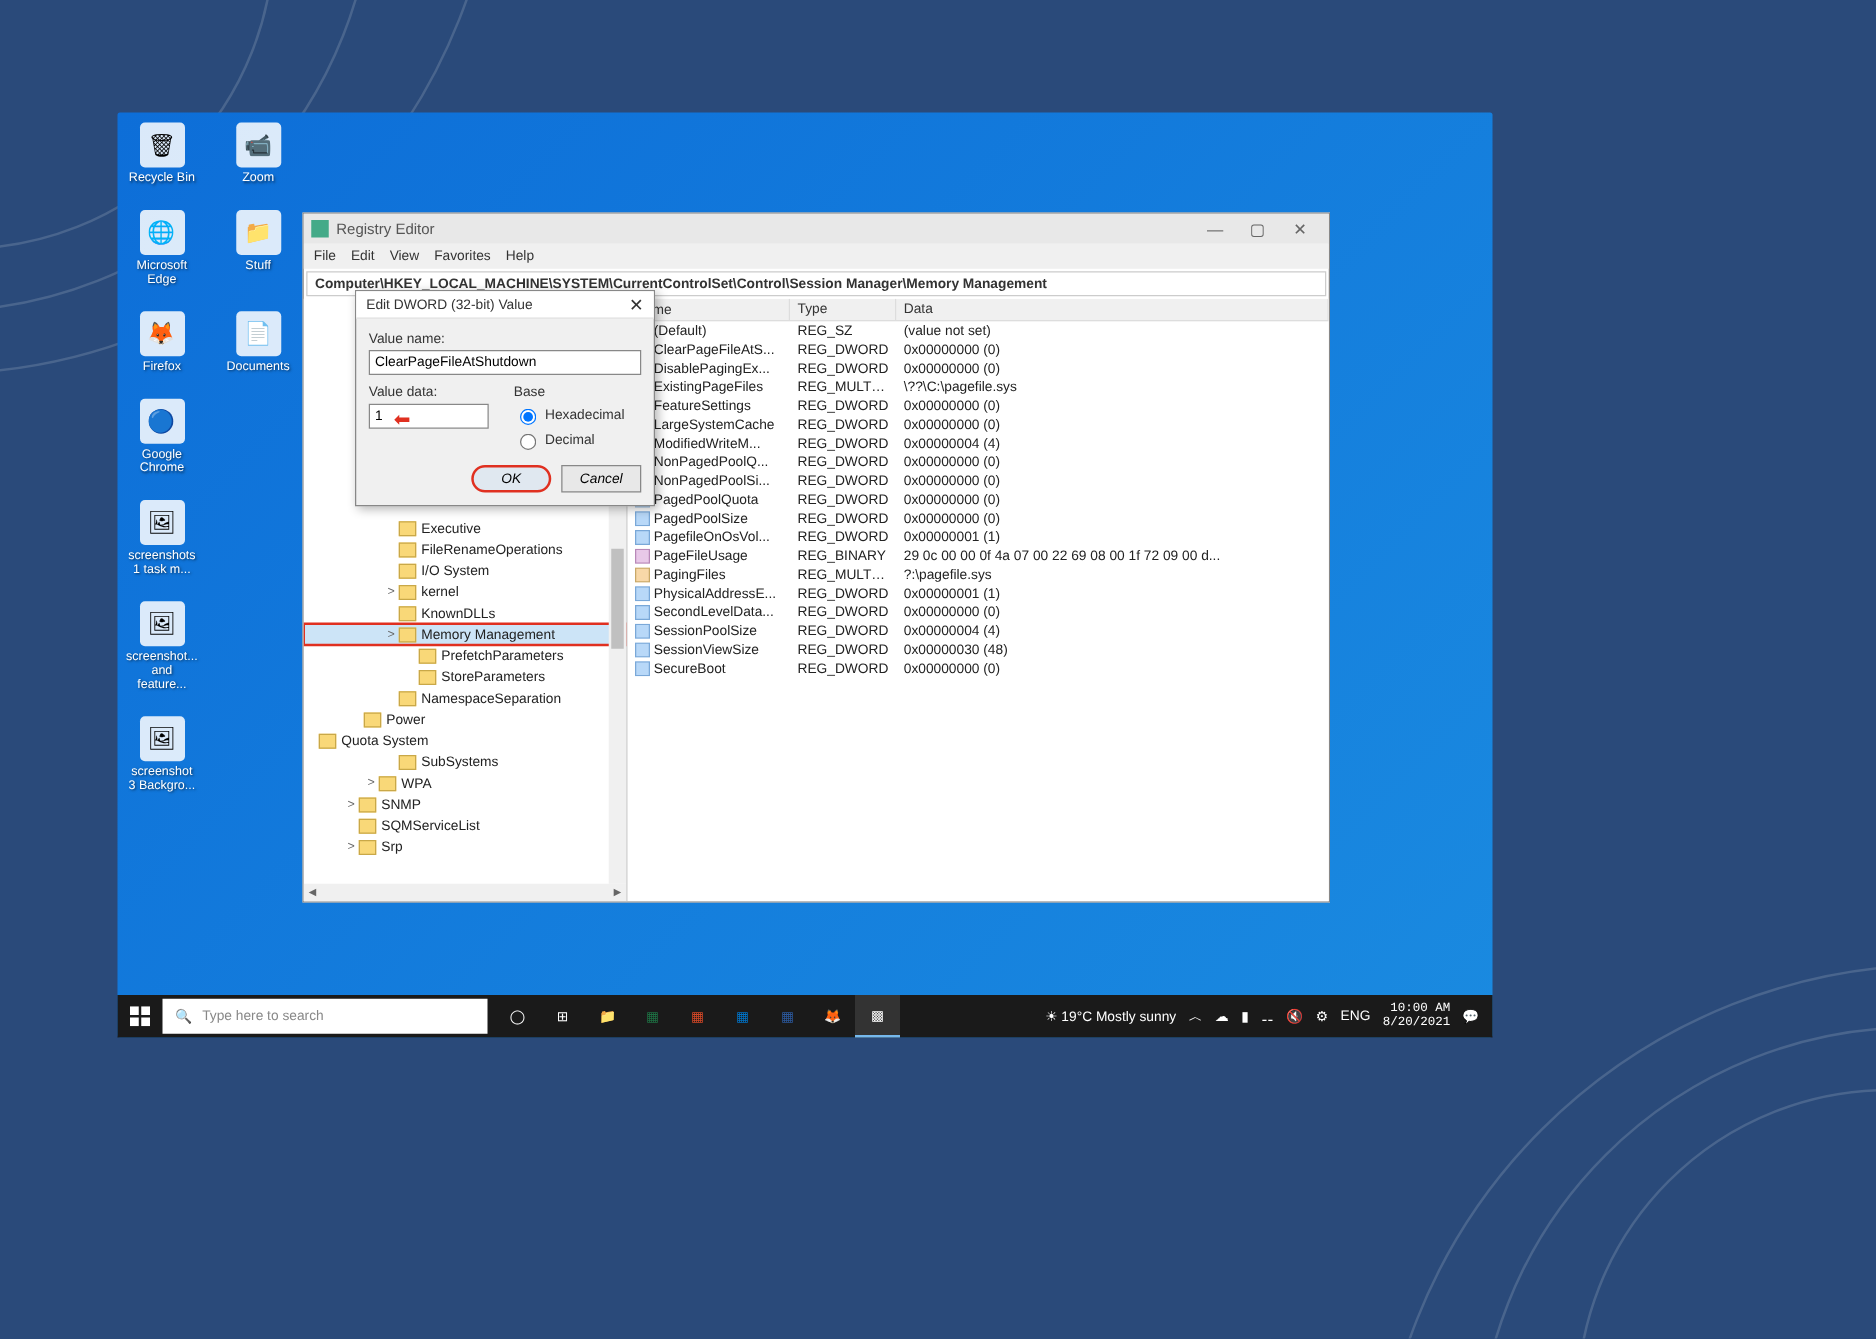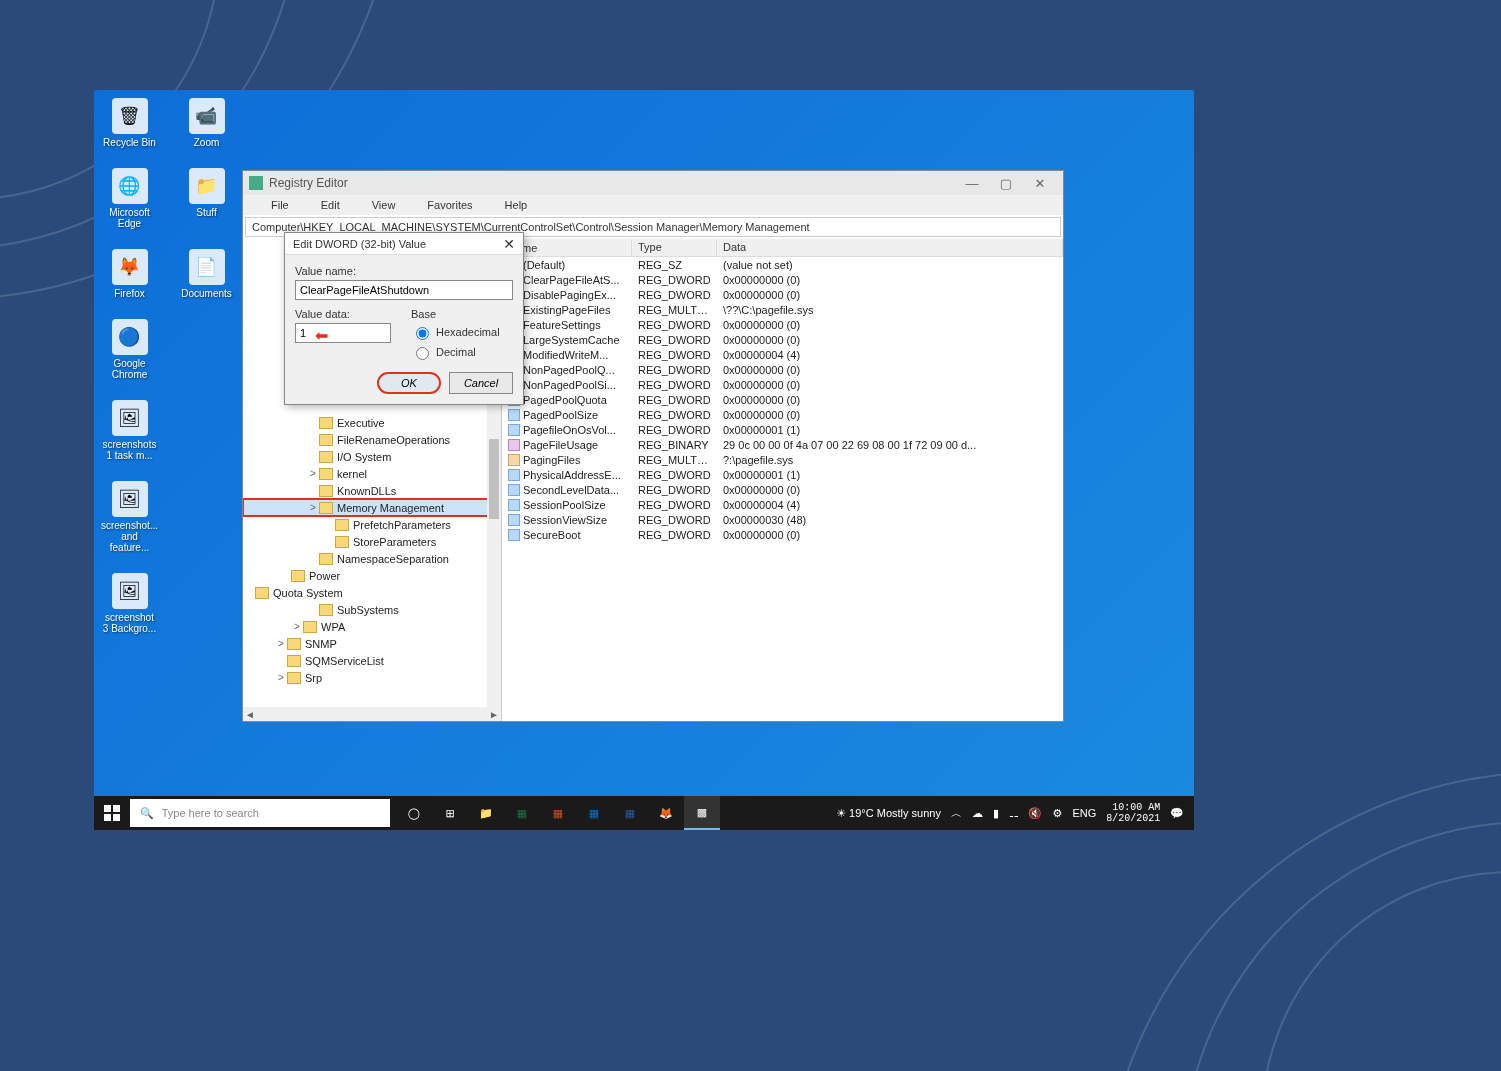--- a/index.html
+++ b/index.html
@@ -19,22 +19,22 @@
   .dicon .ico { width:36px; height:36px; background:rgba(255,255,255,0.85); border-radius:4px; display:flex; align-items:center; justify-content:center; font-size:18px; }
   .dicon .lbl { color:#fff; font-size:10px; text-align:center; text-shadow:1px 1px 2px rgba(0,0,0,0.6); line-height:1.1; }
   
   
   .regedit { position:absolute; top:80px; left:148px; width:822px; height:552px; background:#fff; border:1px solid #888; display:flex; flex-direction:column; }
   .titlebar { height:24px; background:#e8e8e8; display:flex; align-items:center; padding:0 6px; color:#555; font-size:12px; }
   .titlebar .ticon { width:14px; height:14px; background:#4a8; margin-right:6px; }
   .titlebar .spacer { flex:1; }
   .titlebar .wctl { width:34px; text-align:center; color:#666; cursor:pointer; font-size:13px; }
   .menubar { height:20px; background:#f0f0f0; display:flex; gap:12px; padding:0 8px; align-items:center; color:#333; font-size:11px; }
-  .menubar span { cursor:pointer;margin-left:20px; }
-  .addressbar { height:20px; background:#fff; border:1px solid #ccc; margin:2px; padding:0 6px; display:flex; align-items:center; color:#333; font-size:11px; }
+  .menubar span { cursor:pointer; }
+  .addressbar { height:20px; background:#fff; border:1px solid #ccc; margin:2px; padding:0 6px; display:flex; align-items:center; color:#333; font-size:11px;font-weight:bold; }
   .body { flex:1; display:flex; min-height:0; }
   .tree { width:259px; border-right:1px solid #ccc; overflow:auto; position:relative; background:#fff; }
   .tree-inner { padding:2px 0 2px 0; }
   .tree-item { display:flex; align-items:center; height:17px; font-size:11px; color:#222; cursor:pointer; white-space:nowrap; }
   .tree-item .exp { width:12px; text-align:center; color:#666; font-size:10px; }
   .tree-item .fico { width:14px; height:12px; background:#f9d878; border:1px solid #c9a848; margin-right:4px; }
   .tree-item.highlighted { outline:2px solid #e03020; outline-offset:-1px; background:#cce4f7; }
   .list { flex:1; overflow:auto; background:#fff; }
   .list-header { display:flex; height:18px; background:#f0f0f0; border-bottom:1px solid #ddd; font-size:11px; color:#333; position:sticky; top:0; }
   .list-header div { border-right:1px solid #ddd; padding:2px 6px; }

